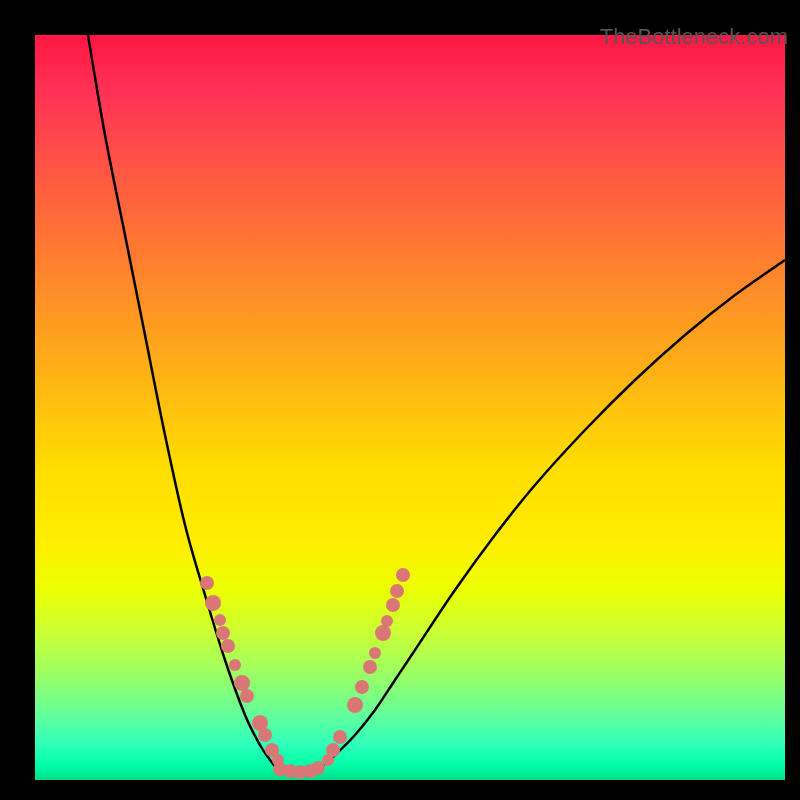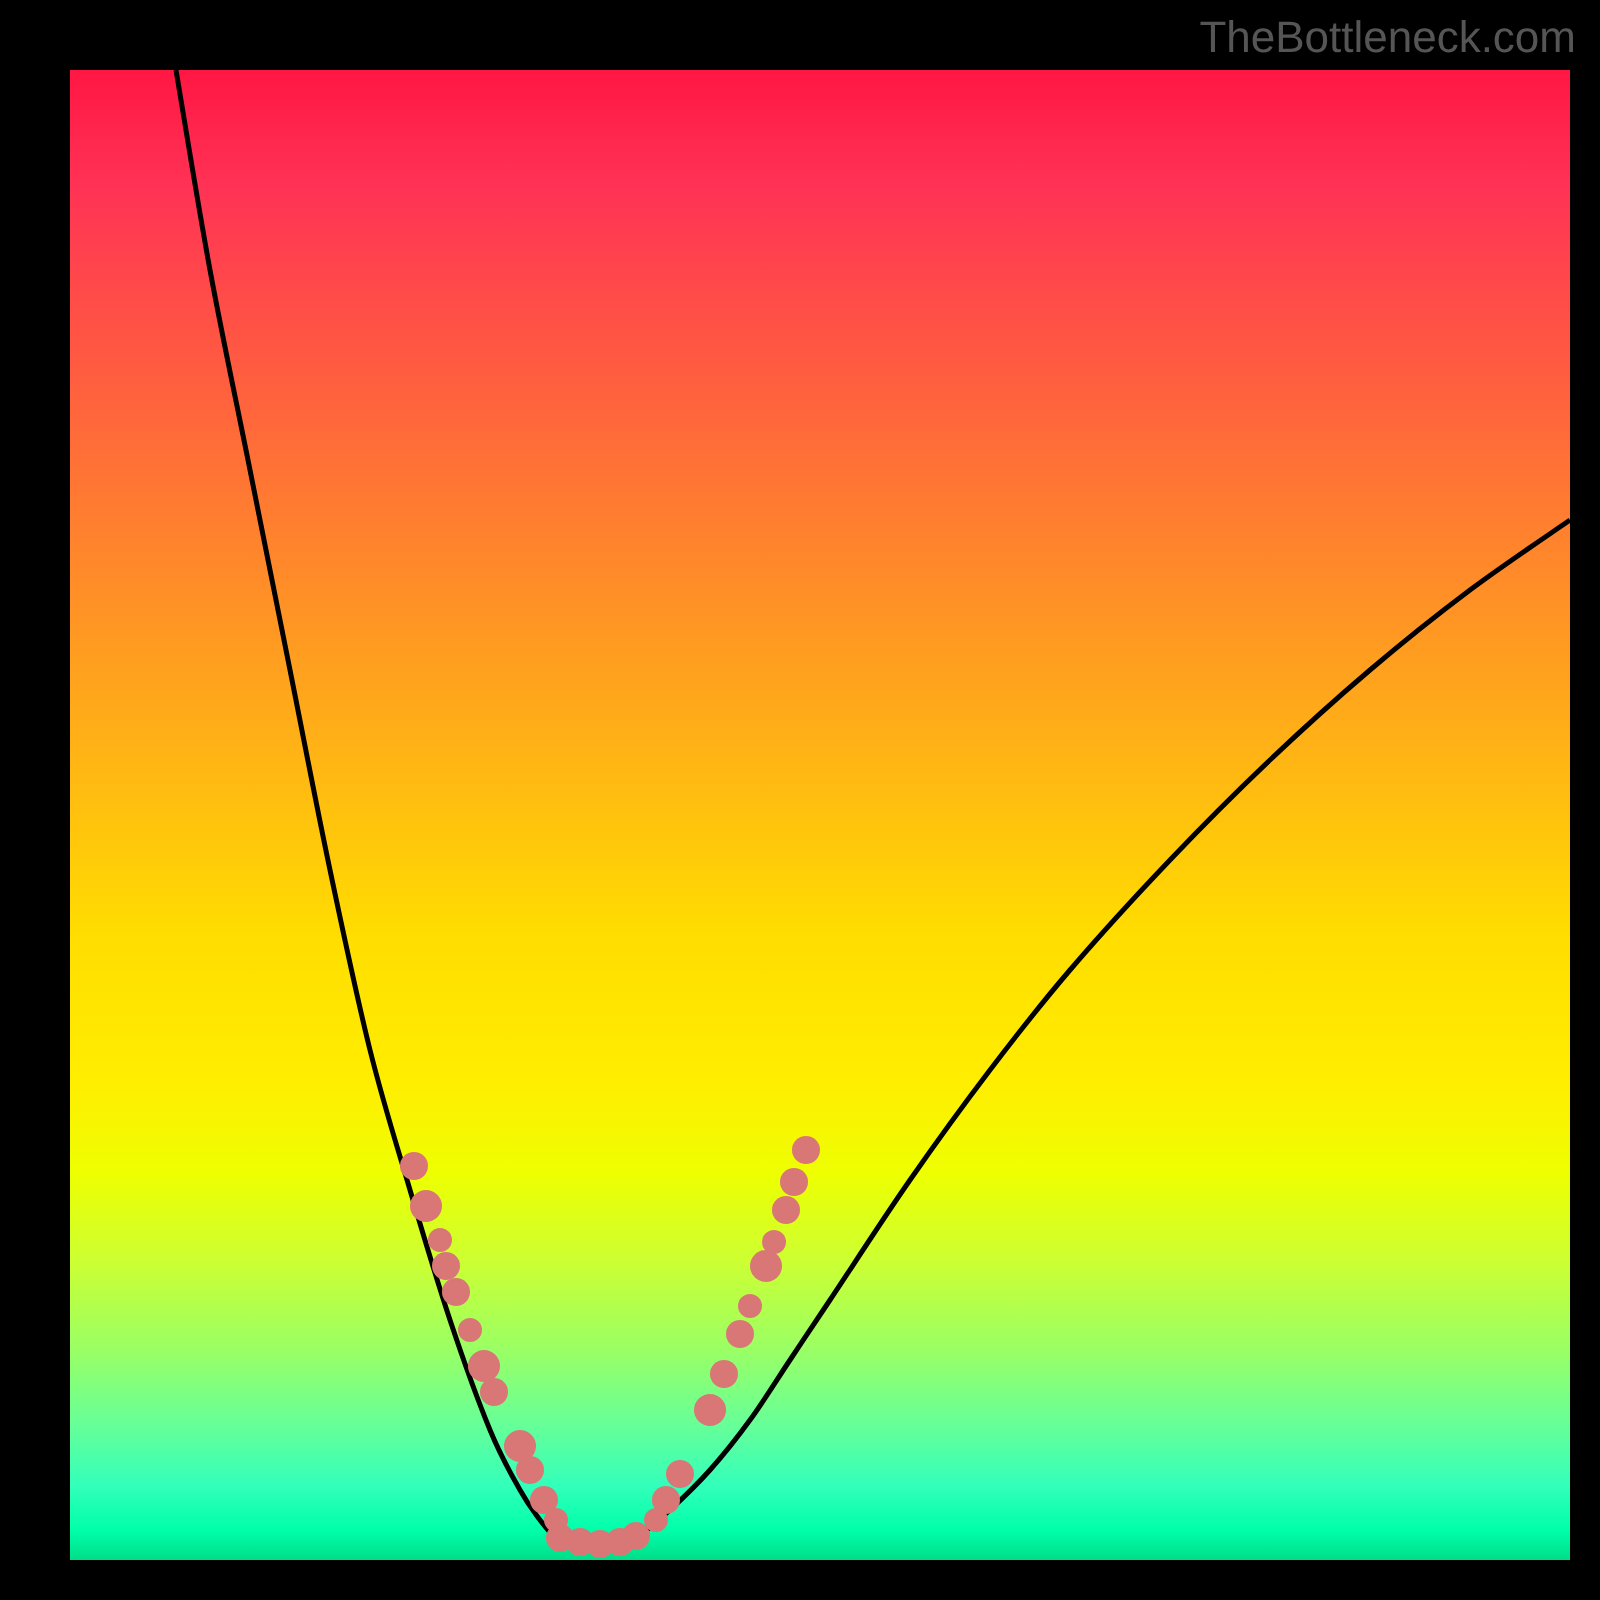--- a/index.html
+++ b/index.html
@@ -9,21 +9,21 @@
     }
     body {
       width: 800px;
       height: 800px;
       background: #000;
       position: relative;
       font-family: Arial, sans-serif;
     }
     .watermark {
       position: absolute;
-      top: 6px;
+      top: 24px;
       right: 12px;
       color: #555;
       font-size: 22px;
       font-weight: normal;
       z-index: 10;
     }
     .chart-area {
       position: absolute;
       left: 35px;
       top: 35px;

